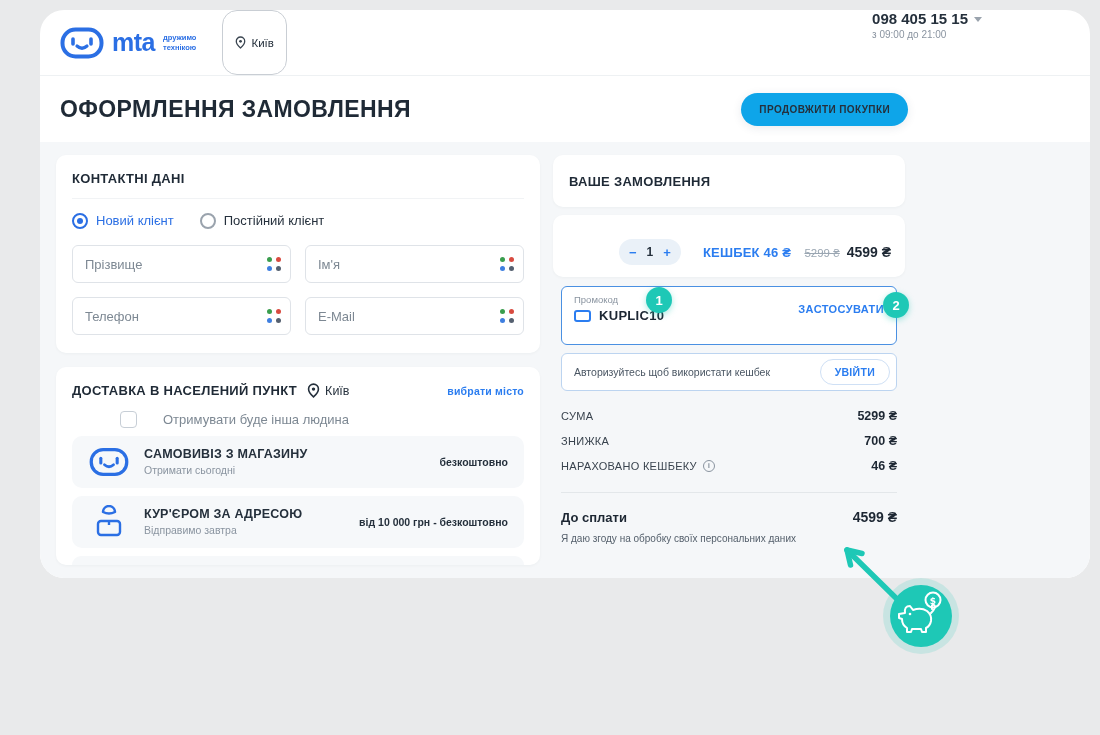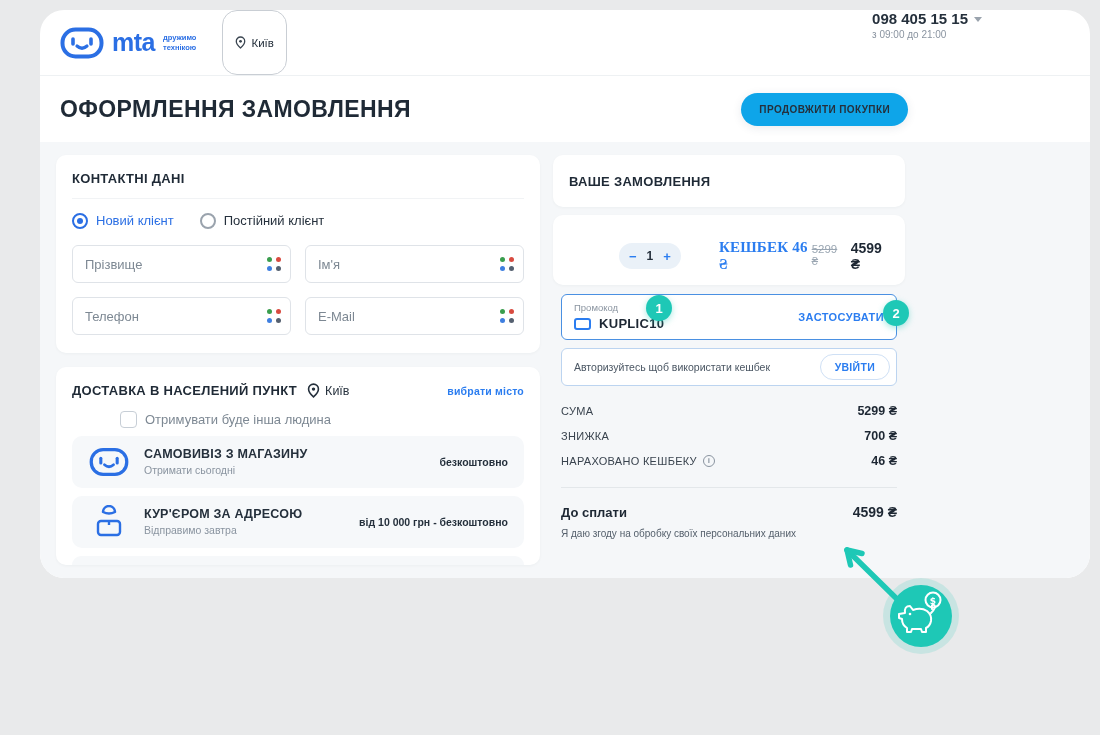--- a/index.html
+++ b/index.html
@@ -68,21 +68,21 @@
   .autofill-icon i:nth-child(1){ left:0; top:0; background:#3a9e4e; }
   .autofill-icon i:nth-child(2){ right:0; top:0; background:#d84b40; }
   .autofill-icon i:nth-child(3){ left:0; bottom:0; background:#3f7fe0; }
   .autofill-icon i:nth-child(4){ right:0; bottom:0; background:#556070; }
   
   .delivery-card { padding:16px 16px 0; flex:1; overflow:hidden; display:flex; flex-direction:column; }
   .delivery-head-row { display:flex; align-items:center; gap:10px; }
   .delivery-city { display:flex; align-items:center; gap:5px; font-size:12.5px; color:#25303c; }
   .choose-city { margin-left:auto; font-size:10.5px; font-weight:bold; color:#2b7df0;
                  text-decoration:none; letter-spacing:0.2px; }
-  .checkbox-row { display:flex; align-items:center; gap:8px; margin-top:13px;
+  .checkbox-row { display:flex; align-items:center; gap:26px; margin-top:13px;
                   font-size:13px; color:#7d8893;padding-left:48px; }
   .checkbox { width:17px; height:17px; border:1.5px solid #c7ced6; border-radius:4px; background:#fff; }
   .ship-option { background:#f6f8fa; border-radius:10px; height:55px; margin-top:8px;
                  display:flex; align-items:center; padding:0 16px; gap:14px; cursor:pointer; }
   .ship-option:first-of-type { margin-top:20px; }
   .ship-icon { width:42px; display:flex; justify-content:center; }
   .ship-name { font-size:12.5px; font-weight:bold; letter-spacing:0.2px; }
   .ship-sub { font-size:10.5px; color:#8a94a0; margin-top:3px; }
   .ship-price { margin-left:auto; font-size:10.5px; font-weight:bold; white-space:nowrap; }
   .ship-sliver { background:#f6f8fa; border-radius:10px 10px 0 0; height:10px; margin-top:8px; }
@@ -98,26 +98,26 @@
   .prod-name { font-size:12.5px; line-height:1.45; color:#25303c; }
   .prod-code { color:#9aa6b2; }
   .prod-close { margin-left:auto; font-size:17px; line-height:1; color:#25303c; cursor:pointer;
                 background:none; border:none; padding:0 0 0 8px; font-family:inherit; }
   .prod-bottom { display:flex; align-items:center; margin-top:12px; padding-left:52px; }
   .qty-stepper { background:#eaf1f8; border-radius:14px; height:26px; display:flex;
                  align-items:center; padding:0 10px; gap:10px; }
   .qty-btn { background:none; border:none; color:#2b7df0; font-size:13px; font-weight:bold;
              cursor:pointer; font-family:inherit; padding:0; }
   .qty-val { font-size:12px; font-weight:bold; color:#25303c; }
-  .cashback-lbl { font-size:15px; font-weight:bold; color:#2b7df0; margin-left:38px; letter-spacing:0.2px;font-family:Liberation Serif, serif; }
+  .cashback-lbl { font-size:13px; font-weight:bold; color:#2b7df0; margin-left:22px; letter-spacing:0.2px; }
   .price-wrap { margin-left:auto; display:flex; align-items:baseline; gap:7px; }
   .old-price { font-size:11.5px; color:#9aa6b2; text-decoration:line-through; }
   .new-price { font-size:14px; font-weight:bold; color:#1d2733; }
   .promo-box { position:relative; margin:0 8px 8px; background:#fff; border:1px solid #4a90e2;
-               border-radius:6px; padding:7px 12px 8px; display:flex; align-items:center; }
+               border-radius:6px; padding:7px 12px 21px; display:flex; align-items:center; }
   .promo-left {}
   .promo-label { font-size:9.5px; color:#8a94a0; }
   .promo-value-row { display:flex; align-items:center; gap:8px; margin-top:3px; }
   .coupon-icon { width:17px; height:12px; border:2px solid #2b7df0; border-radius:3px; }
   .promo-value { font-size:13px; font-weight:bold; color:#1d2733; letter-spacing:0.3px; }
   .apply-btn { margin-left:auto; background:none; border:none; color:#2b7df0; font-size:11px;
                font-weight:bold; letter-spacing:0.4px; cursor:pointer; font-family:inherit; }
   .badge { position:absolute; width:26px; height:26px; border-radius:50%; background:#1ec8b6;
            color:#fff; font-size:13px; font-weight:bold; display:flex; align-items:center;
            justify-content:center; box-shadow:0 2px 6px rgba(30,200,182,0.4); z-index:5; }

